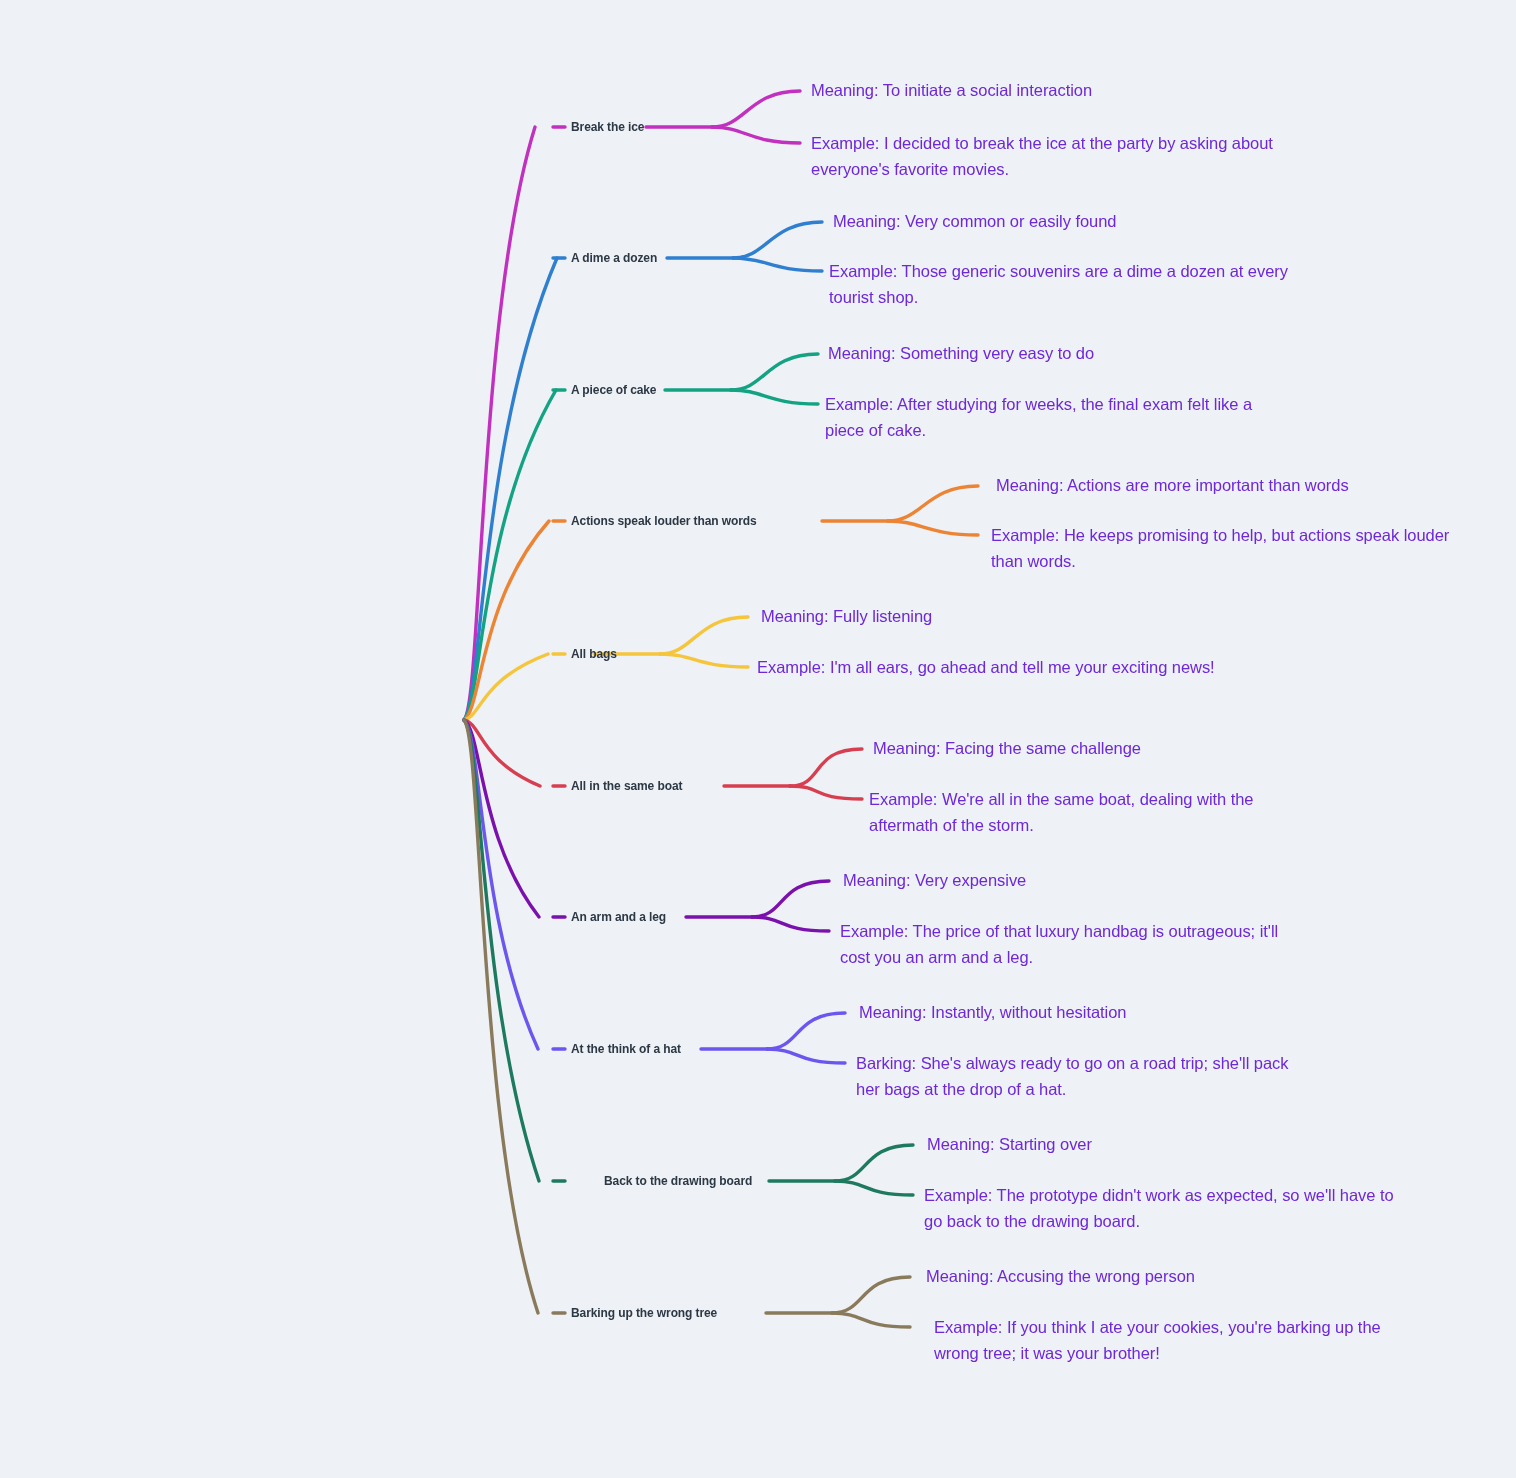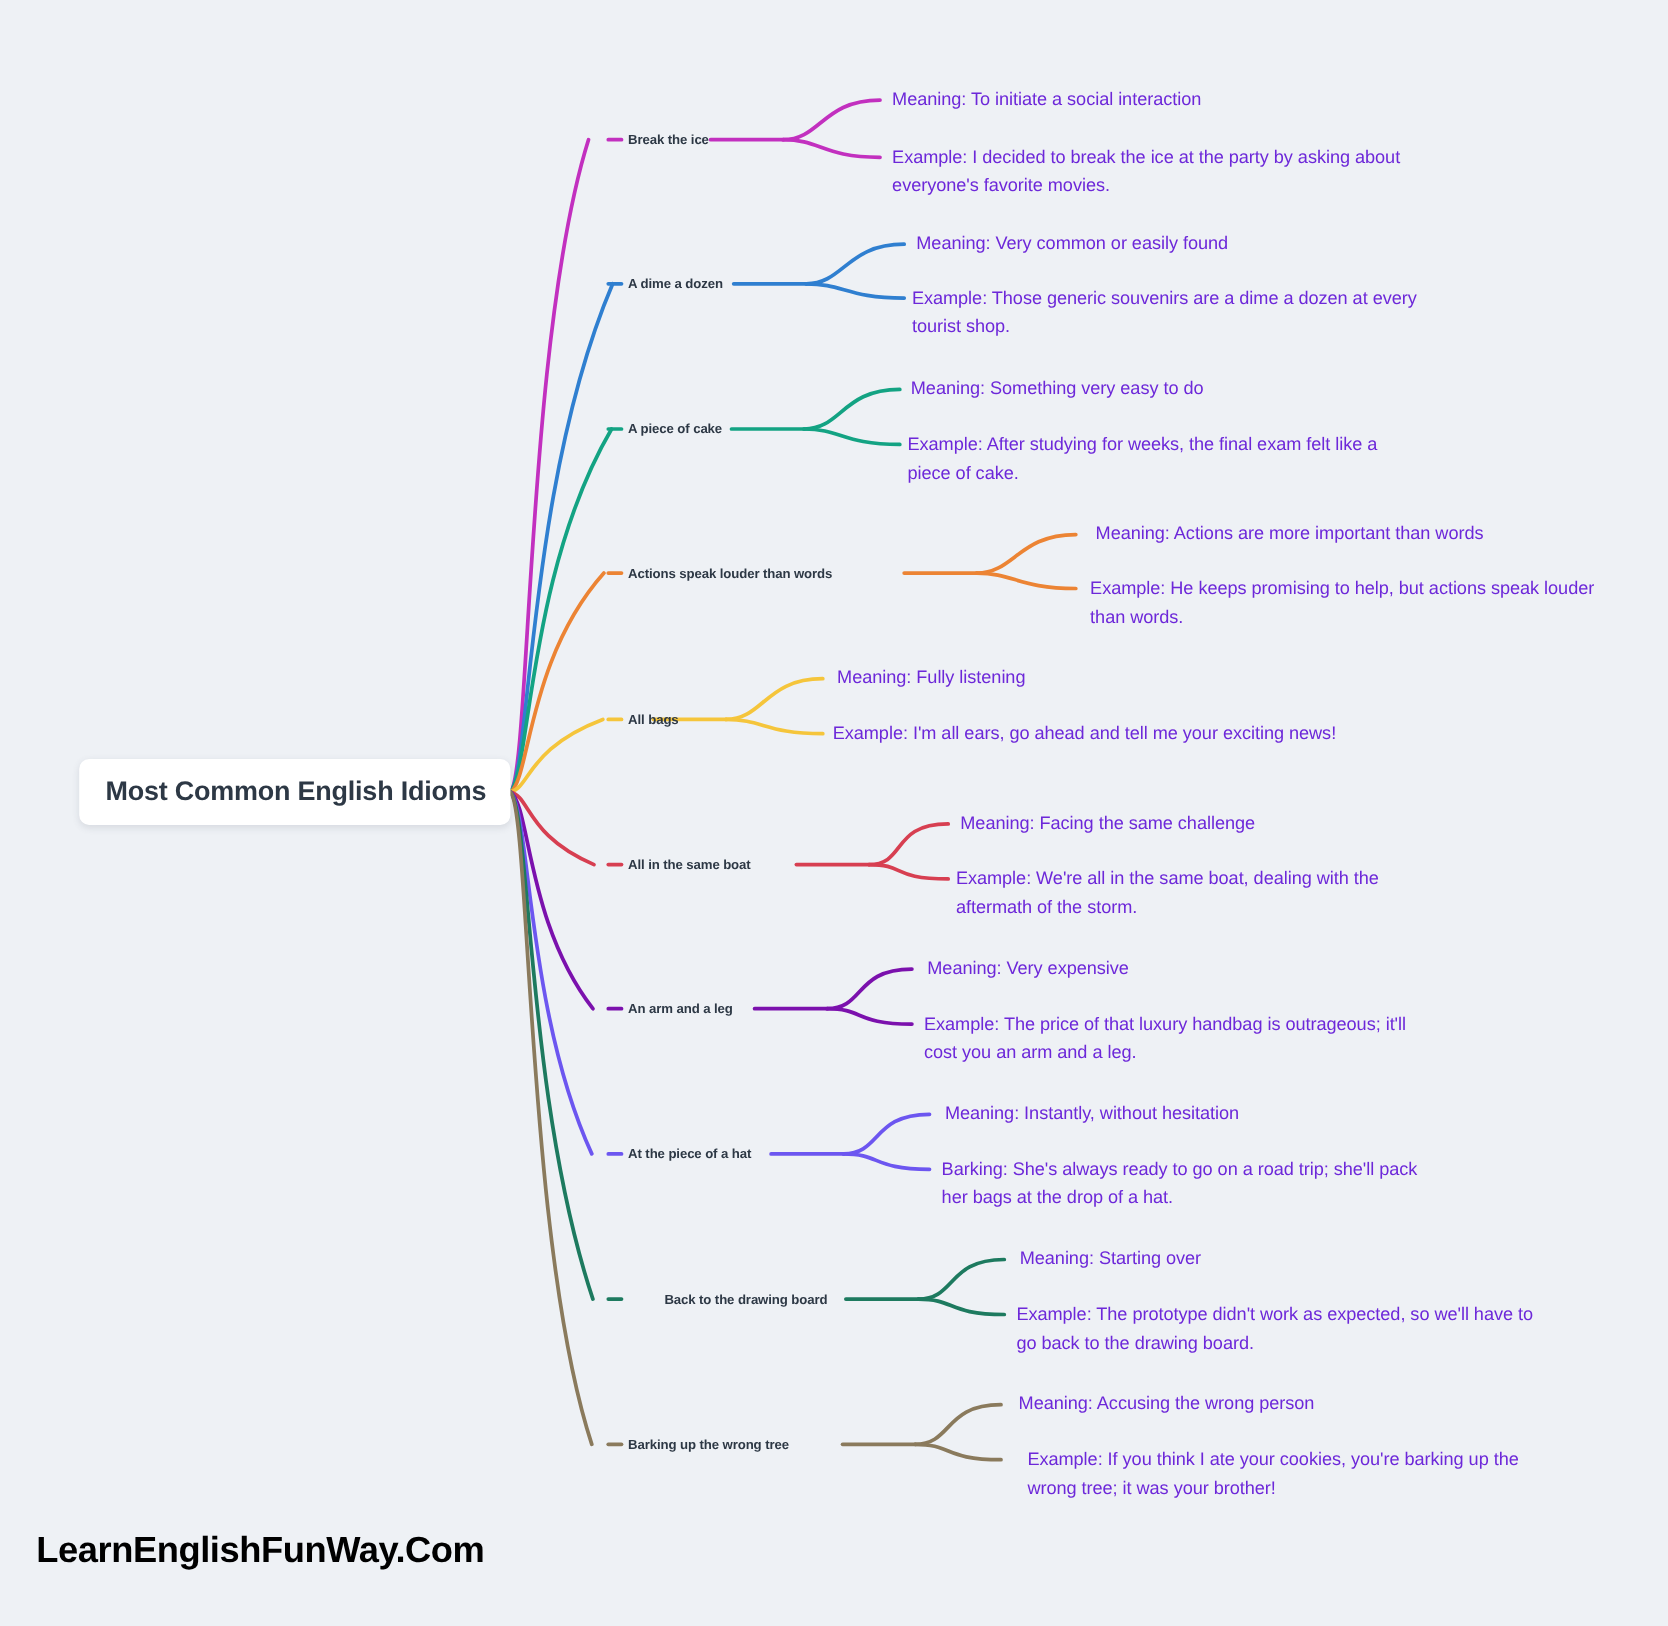--- a/index.html
+++ b/index.html
@@ -127,23 +127,20 @@
       <path d="M 769 1181 L 835 1181" fill="none" stroke="#1d7a5f" stroke-width="3.4" stroke-linecap="round"></path>
       <path d="M 835 1181 C 869 1181, 861 1145, 913 1145" fill="none" stroke="#1d7a5f" stroke-width="3.4" stroke-linecap="round"></path>
       <path d="M 835 1181 C 869 1181, 861 1195, 913 1195" fill="none" stroke="#1d7a5f" stroke-width="3.4" stroke-linecap="round"></path>
       <path d="M 464 720 C 482 738, 478.44 1131.5, 538 1313" fill="none" stroke="#8a7a5c" stroke-width="3.4" stroke-linecap="round"></path>
       <path d="M 553 1313 L 565 1313" fill="none" stroke="#8a7a5c" stroke-width="3.4" stroke-linecap="round"></path>
       <path d="M 766 1313 L 832 1313" fill="none" stroke="#8a7a5c" stroke-width="3.4" stroke-linecap="round"></path>
       <path d="M 832 1313 C 866 1313, 858 1277, 910 1277" fill="none" stroke="#8a7a5c" stroke-width="3.4" stroke-linecap="round"></path>
       <path d="M 832 1313 C 866 1313, 858 1327, 910 1327" fill="none" stroke="#8a7a5c" stroke-width="3.4" stroke-linecap="round"></path>
     </svg>
 
-  <div class="root-node">
-    <span class="root-label">Most Common English Idioms</span>
-  </div>
 
   <div id="nodes-layer">
       <div class="idiom-label" style="left: 571px; top: 127px;">Break the ice</div>
       <div class="leaf meaning" style="left: 811px; top: 91px;">Meaning: To initiate a social interaction</div>
       <div class="leaf example" style="left: 811px; top: 131px; width: 470px;">Example: I decided to break the ice at the party by asking about everyone's favorite movies.</div>
       <div class="idiom-label" style="left: 571px; top: 258px;">A dime a dozen</div>
       <div class="leaf meaning" style="left: 833px; top: 222px;">Meaning: Very common or easily found</div>
       <div class="leaf example" style="left: 829px; top: 259px; width: 470px;">Example: Those generic souvenirs are a dime a dozen at every tourist shop.</div>
       <div class="idiom-label" style="left: 571px; top: 390px;">A piece of cake</div>
       <div class="leaf meaning" style="left: 828px; top: 354px;">Meaning: Something very easy to do</div>
@@ -153,25 +150,24 @@
       <div class="leaf example" style="left: 991px; top: 523px; width: 460px;">Example: He keeps promising to help, but actions speak louder than words.</div>
       <div class="idiom-label" style="left: 571px; top: 654px;">All bags</div>
       <div class="leaf meaning" style="left: 761px; top: 617px;">Meaning: Fully listening</div>
       <div class="leaf example" style="left: 757px; top: 655px; width: 460px;">Example: I'm all ears, go ahead and tell me your exciting news!</div>
       <div class="idiom-label" style="left: 571px; top: 786px;">All in the same boat</div>
       <div class="leaf meaning" style="left: 873px; top: 749px;">Meaning: Facing the same challenge</div>
       <div class="leaf example" style="left: 869px; top: 787px; width: 430px;">Example: We're all in the same boat, dealing with the aftermath of the storm.</div>
       <div class="idiom-label" style="left: 571px; top: 917px;">An arm and a leg</div>
       <div class="leaf meaning" style="left: 843px; top: 881px;">Meaning: Very expensive</div>
       <div class="leaf example" style="left: 840px; top: 919px; width: 470px;">Example: The price of that luxury handbag is outrageous; it'll cost you an arm and a leg.</div>
-      <div class="idiom-label" style="left: 571px; top: 1049px;">At the piece of a hat</div>
+      <div class="idiom-label" style="left: 571px; top: 1049px;">At the think of a hat</div>
       <div class="leaf meaning" style="left: 859px; top: 1013px;">Meaning: Instantly, without hesitation</div>
       <div class="leaf example" style="left: 856px; top: 1051px; width: 460px;">Barking: She's always ready to go on a road trip; she'll pack her bags at the drop of a hat.</div>
       <div class="idiom-label" style="left: 604px; top: 1181px;">Back to the drawing board</div>
       <div class="leaf meaning" style="left: 927px; top: 1145px;">Meaning: Starting over</div>
       <div class="leaf example" style="left: 924px; top: 1183px; width: 470px;">Example: The prototype didn't work as expected, so we'll have to go back to the drawing board.</div>
       <div class="idiom-label" style="left: 571px; top: 1313px;">Barking up the wrong tree</div>
       <div class="leaf meaning" style="left: 926px; top: 1277px;">Meaning: Accusing the wrong person</div>
       <div class="leaf example" style="left: 921px; top: 1315px; width: 470px; margin-left: 13px;">Example: If you think I ate your cookies, you're barking up the wrong tree; it was your brother!</div>
     </div>
 
-  <div class="watermark">LearnEnglishFunWay.Com</div>
 </div>
 
 </body></html>

